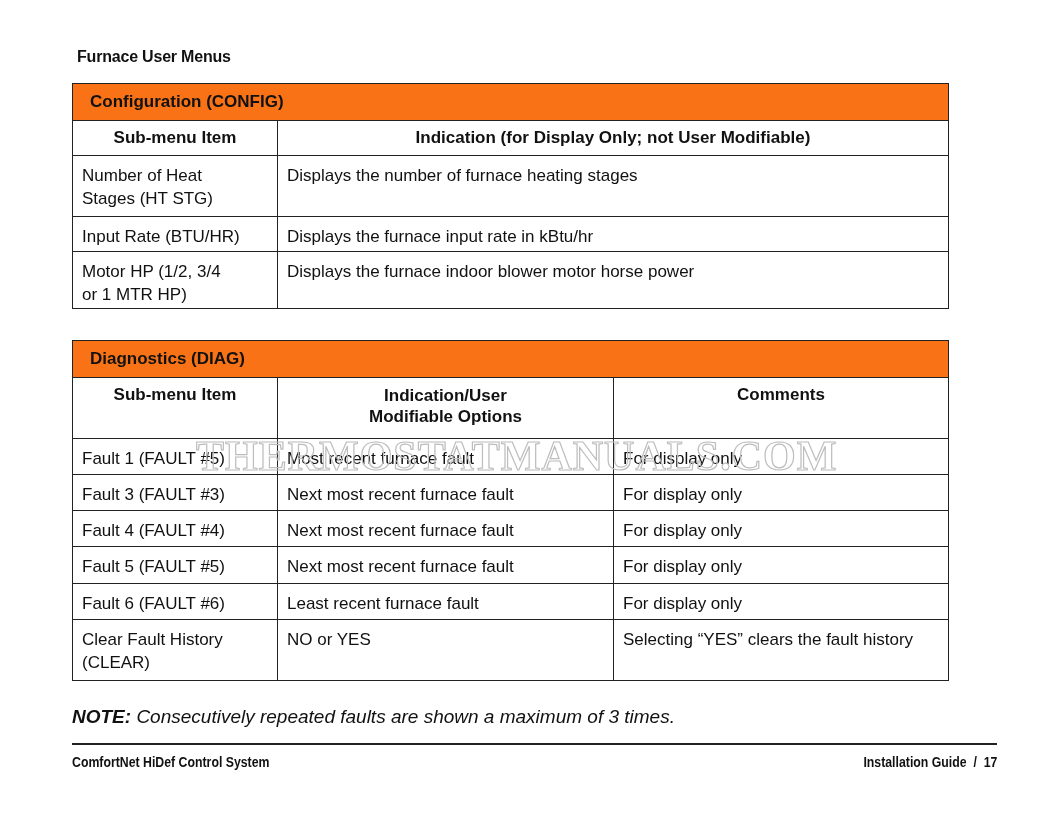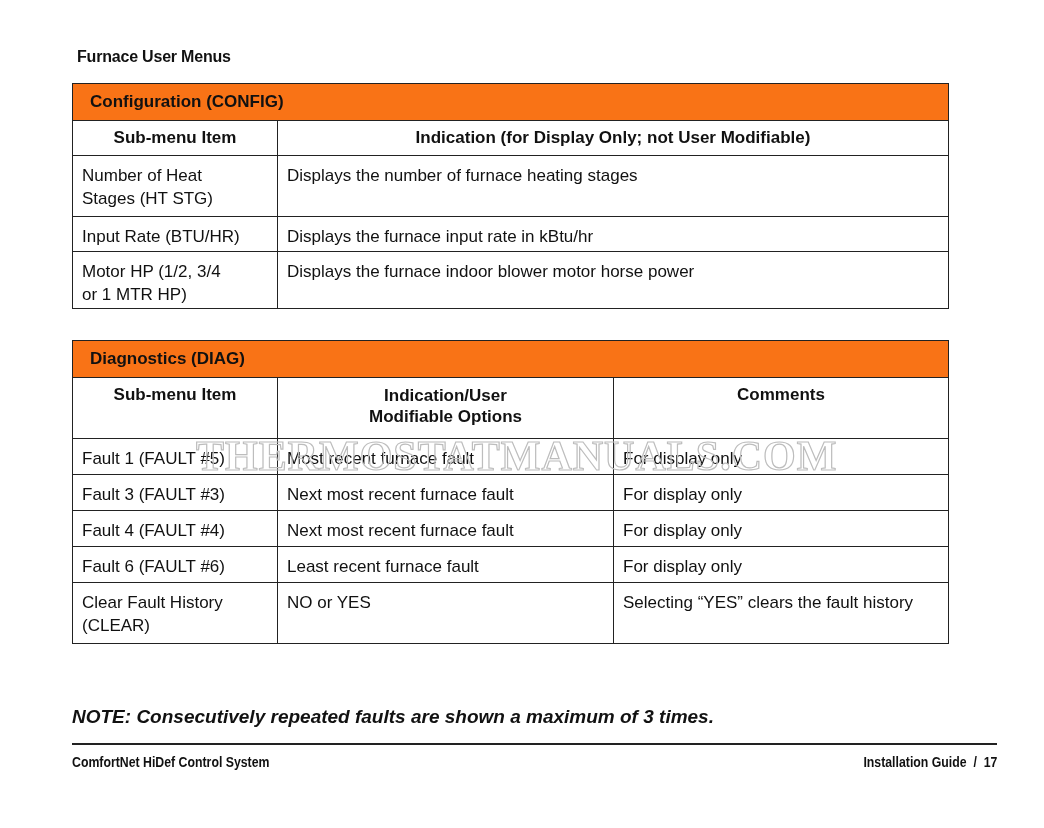--- a/index.html
+++ b/index.html
@@ -8,21 +8,21 @@
   table.tbl { position:absolute; left:72px; width:877px; border-collapse:collapse; table-layout:fixed; font-size:17px; }
   table.tbl td, table.tbl th { border:1.5px solid #222; padding:0; vertical-align:top; }
   .section-row td { background:#f97316; font-weight:bold; padding:8px 0 0 17px !important; height:28px; text-align:left; }
   th { font-weight:bold; text-align:center; padding-top:7px !important; }
   td.cell { padding:8px 0 0 9px !important; line-height:23px; }
   #config-table { top:83px; }
   #diag-table { top:340px; }
   .watermark { position:absolute; left:196px; top:393px; font-size:42px; font-weight:bold; letter-spacing:1px; color:transparent; -webkit-text-stroke:1.2px #bdbdbd; font-family:Liberation Serif, serif; pointer-events:none;margin-top:39px; }
   .note { position:absolute; left:72px; top:706px; font-size:19px; }
   .note b { font-weight:bold;font-style:italic; }
-  .note i { font-style:italic;font-weight:bold; }
+  .note i { font-style:italic; }
   .footer-rule { position:absolute; left:72px; top:743px; width:925px; height:2px; background:#222; }
   .footer-left { position:absolute; left:72px; top:753px; font-size:15px; font-weight:bold; transform:scaleX(0.82); transform-origin:left; }
   .footer-right { position:absolute; right:47px; top:753px; font-size:15px; font-weight:bold; transform:scaleX(0.82); transform-origin:right; }
 </style>
 </head>
 <body>
 
 <div class="page-heading">Furnace User Menus</div>
 
 <table class="tbl" id="config-table">
@@ -76,20 +76,25 @@
   <tr style="height:36px">
     <td class="cell">Fault 3 (FAULT #3)</td>
     <td class="cell">Next most recent furnace fault</td>
     <td class="cell">For display only</td>
   </tr>
   <tr style="height:36px">
     <td class="cell">Fault 4 (FAULT #4)</td>
     <td class="cell">Next most recent furnace fault</td>
     <td class="cell">For display only</td>
   </tr>
+  <tr style="height:37px">
+    <td class="cell">Fault 5 (FAULT #5)</td>
+    <td class="cell">Next most recent furnace fault</td>
+    <td class="cell">For display only</td>
+  </tr>
   <tr style="height:36px">
     <td class="cell">Fault 6 (FAULT #6)</td>
     <td class="cell">Least recent furnace fault</td>
     <td class="cell">For display only</td>
   </tr>
   <tr style="height:61px">
     <td class="cell" style="padding-right:40px !important">Clear Fault History (CLEAR)</td>
     <td class="cell">NO or YES</td>
     <td class="cell">Selecting “YES” clears the fault history</td>
   </tr>

